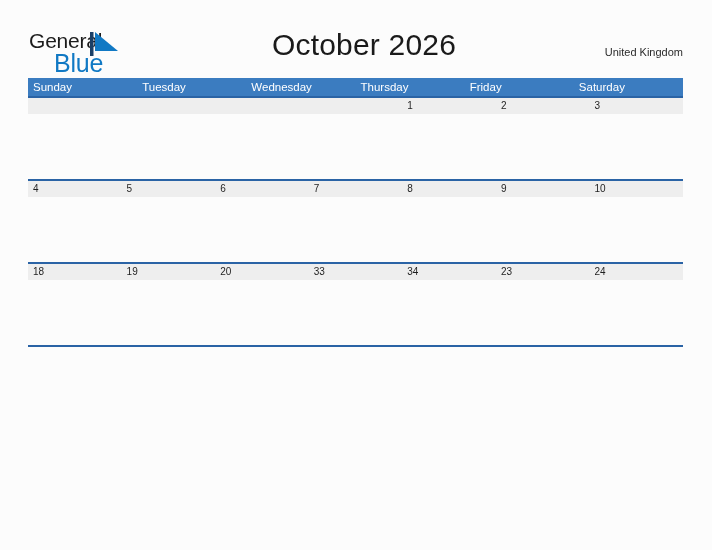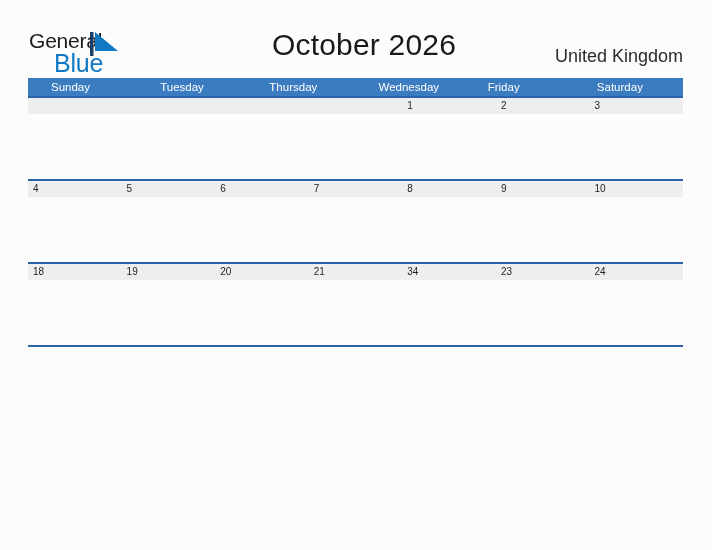--- a/index.html
+++ b/index.html
@@ -70,21 +70,21 @@
     font-size: 30px;
     color: #1a1a1a;
     font-weight: normal;
     letter-spacing: 0.2px;
   }
 
   .cal-region {
     position: absolute;
     right: 29px;
     top: 46px;
-    font-size: 18px;
+    font-size: 11px;
     color: #2b2b2b;
   }
 
   
   .calendar {
     position: absolute;
     left: 28px;
     top: 78px;
     width: 655px;
   }
@@ -93,21 +93,21 @@
     display: flex;
     width: 100%;
     height: 18px;
     background: #3b7cc0;
   }
   .weekday-cell {
     flex: 1 1 0;
     color: #ffffff;
     font-size: 11.5px;
     line-height: 18px;
-    padding-left: 23px;
+    padding-left: 5px;
     box-sizing: border-box;
     white-space: nowrap;
     overflow: hidden;
   }
 
   .week-row {
     width: 100%;
     border-top: 2px solid #2a63a5;
     box-sizing: border-box;
   }
@@ -161,22 +161,22 @@
 
   <div class="cal-region">United Kingdom</div>
 
 </div>
 
 <div class="calendar">
 
   <div class="weekday-header">
     <div class="weekday-cell">Sunday</div>
     <div class="weekday-cell">Tuesday</div>
+    <div class="weekday-cell">Wednesday</div>
     <div class="weekday-cell">Thursday</div>
-    <div class="weekday-cell">Wednesday</div>
     <div class="weekday-cell">Friday</div>
     <div class="weekday-cell">Saturday</div>
   </div>
 
   <div class="week-row">
     <div class="week-dates">
       <div class="date-cell"></div>
       <div class="date-cell"></div>
       <div class="date-cell"></div>
       <div class="date-cell"></div>
@@ -215,21 +215,21 @@
       <div class="body-cell"></div>
     </div>
   </div>
 
 
   <div class="week-row">
     <div class="week-dates">
       <div class="date-cell">18</div>
       <div class="date-cell">19</div>
       <div class="date-cell">20</div>
-      <div class="date-cell">21</div>
+      <div class="date-cell">33</div>
       <div class="date-cell">34</div>
       <div class="date-cell">23</div>
       <div class="date-cell">24</div>
     </div>
     <div class="week-body">
       <div class="body-cell"></div>
       <div class="body-cell"></div>
       <div class="body-cell"></div>
       <div class="body-cell"></div>
       <div class="body-cell"></div>

